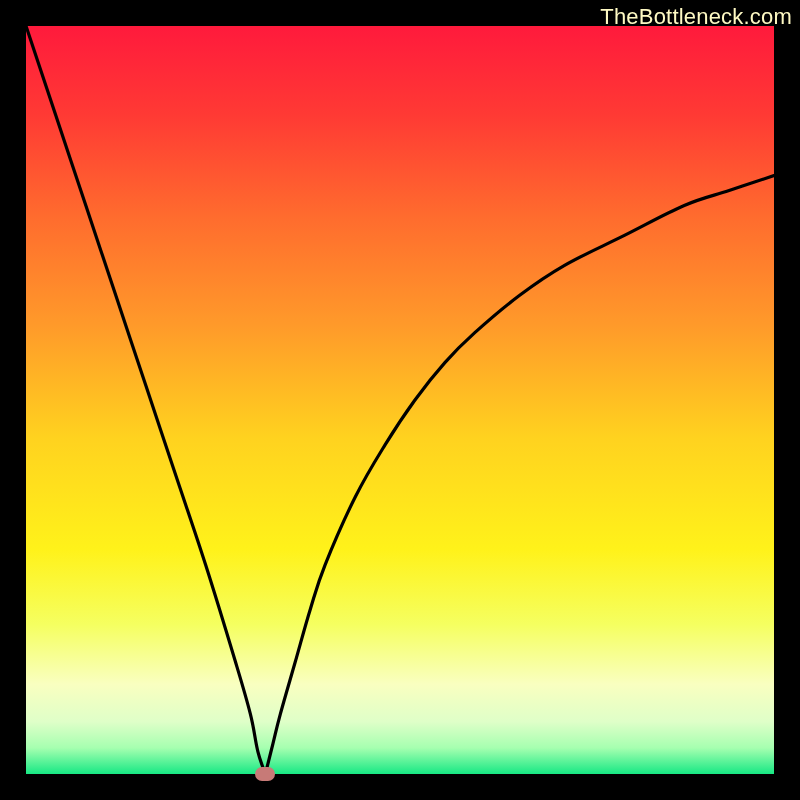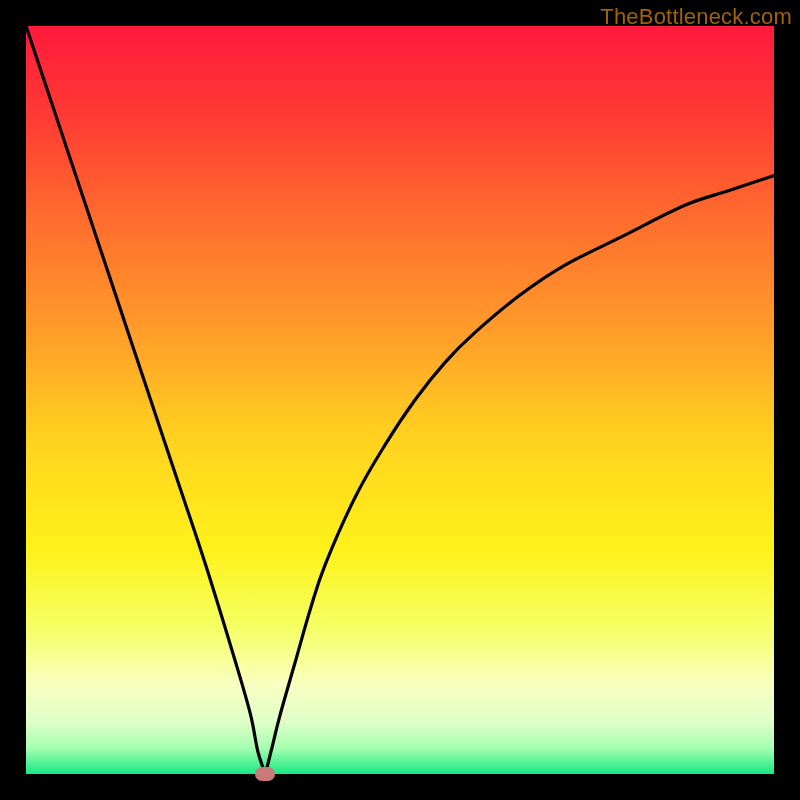--- a/index.html
+++ b/index.html
@@ -23,21 +23,21 @@
     position: absolute;
     left: 0;
     top: 0;
     width: 748px;
     height: 748px;
   }
   .watermark {
     position: absolute;
     top: 4px;
     right: 8px;
-    color: #a16207;
+    color: #fef9c3;
     font-size: 22px;
     font-weight: 500;
     letter-spacing: 0.2px;
   }
   .marker {
     position: absolute;
     width: 20px;
     height: 14px;
     background: #c77a77;
     border-radius: 7px;

